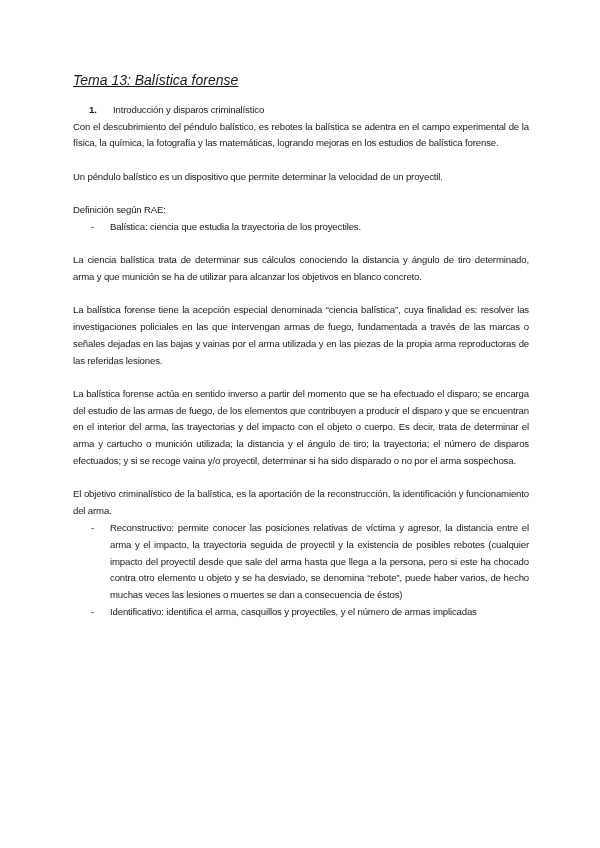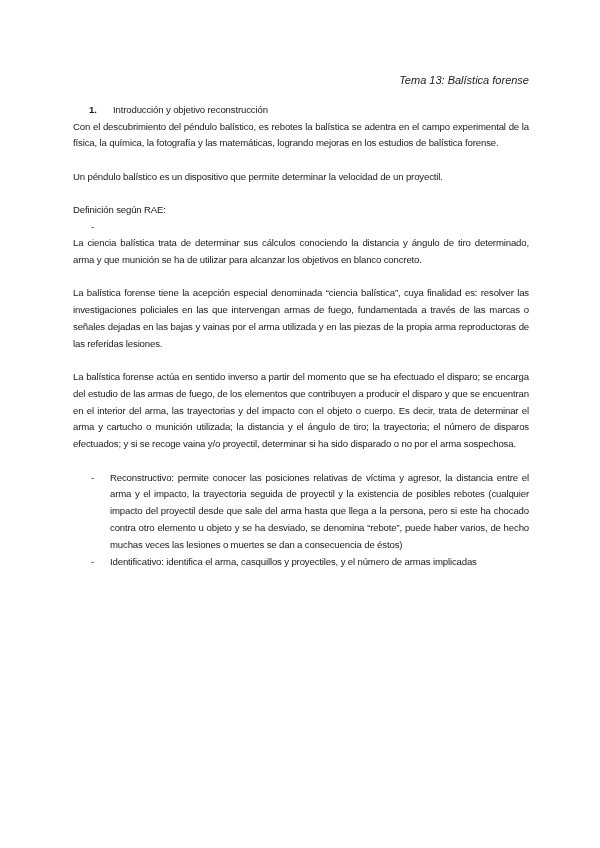--- a/index.html
+++ b/index.html
@@ -4,57 +4,58 @@
 <style>
   html, body { margin: 0; padding: 0; background: #ffffff; }
   body { width: 600px; height: 848px; position: relative; overflow: hidden; }
   .page {
     position: absolute; left: 73px; top: 72px; width: 456px;
     font-family: "Liberation Sans", sans-serif;
     font-size: 9.6px; line-height: 16.8px; color: #1a1a1a;
     letter-spacing: -0.15px;
   }
   .title {
-    text-align: right; font-style: italic; 
-    font-size: 11px; margin: 0 0 13px 0; letter-spacing: 0;
+    text-align: left; font-style: italic; text-decoration: underline;
+    font-size: 14px; margin: 0 0 13px 0; letter-spacing: 0;
   }
   .heading {
     margin: 0; padding-left: 16px; display: flex;
   }
   .heading .num { width: 24px; font-weight: bold; }
   p { margin: 0 0 16.5px 0; text-align: justify; }
   p.tight { margin-bottom: 0; }
   ul.dash { list-style: none; margin: 0 0 16.5px 0; padding: 0; }
   ul.dash li { position: relative; padding-left: 37px; text-align: justify; }
   ul.dash li .dash-mark { position: absolute; left: 18px; top: 0; }
   .u { }
 </style>
 </head>
 <body>
 
 <div class="page">
   <div class="title">Tema 13: Balística forense</div>
 
   <div class="heading">
     <span class="num">1.</span>
-    <span>Introducción y objetivo reconstrucción</span>
+    <span>Introducción y disparos criminalístico</span>
   </div>
 
   <p>Con el descubrimiento del péndulo balístico, es rebotes la balística se adentra en el campo experimental de la física, la química, la fotografía y las matemáticas, logrando mejoras en los estudios de balística forense.</p>
 
   <p><span>Un </span><span class="u">péndulo balístico</span><span> es un dispositivo que permite determinar la velocidad de un proyectil.</span></p>
 
 
   <p class="tight">Definición según RAE:</p>
   <ul class="dash">
-    <li><span class="dash-mark">-</span></li>
+    <li><span class="dash-mark">-</span><span>Balística: ciencia que estudia la trayectoria de los proyectiles.</span></li>
   </ul>
 
   <p>La ciencia balística trata de determinar sus cálculos conociendo la distancia y ángulo de tiro determinado, arma y que munición se ha de utilizar para alcanzar los objetivos en blanco concreto.</p>
   <p>La balística forense tiene la acepción especial denominada “ciencia balística”, cuya finalidad es: resolver las investigaciones policiales en las que intervengan armas de fuego, fundamentada a través de las marcas o señales dejadas en las bajas y vainas por el arma utilizada y en las piezas de la propia arma reproductoras de las referidas lesiones.</p>
   <p>La balística forense actúa en sentido inverso a partir del momento que se ha efectuado el disparo; se encarga del estudio de las armas de fuego, de los elementos que contribuyen a producir el disparo y que se encuentran en el interior del arma, las trayectorias y del impacto con el objeto o cuerpo. Es decir, trata de determinar el arma y cartucho o munición utilizada; la distancia y el ángulo de tiro; la trayectoria; el número de disparos efectuados; y si se recoge vaina y/o proyectil, determinar si ha sido disparado o no por el arma sospechosa.</p>
 
+  <p class="tight">El objetivo criminalístico de la balística, es la aportación de la reconstrucción, la identificación y funcionamiento del arma.</p>
   <ul class="dash">
     <li><span class="dash-mark">-</span><span>Reconstructivo: permite conocer las posiciones relativas de víctima y agresor, la distancia entre el arma y el impacto, la trayectoria seguida de proyectil y la existencia de posibles rebotes (cualquier impacto del proyectil desde que sale del arma hasta que llega a la persona, pero si este ha chocado contra otro elemento u objeto y se ha desviado, se denomina “rebote”, puede haber varios, de hecho muchas veces las lesiones o muertes se dan a consecuencia de éstos)</span></li>
     <li><span class="dash-mark">-</span><span>Identificativo: identifica el arma, casquillos y proyectiles, y el número de armas implicadas</span></li>
 
   </ul>
 </div>
 
 </body></html>

